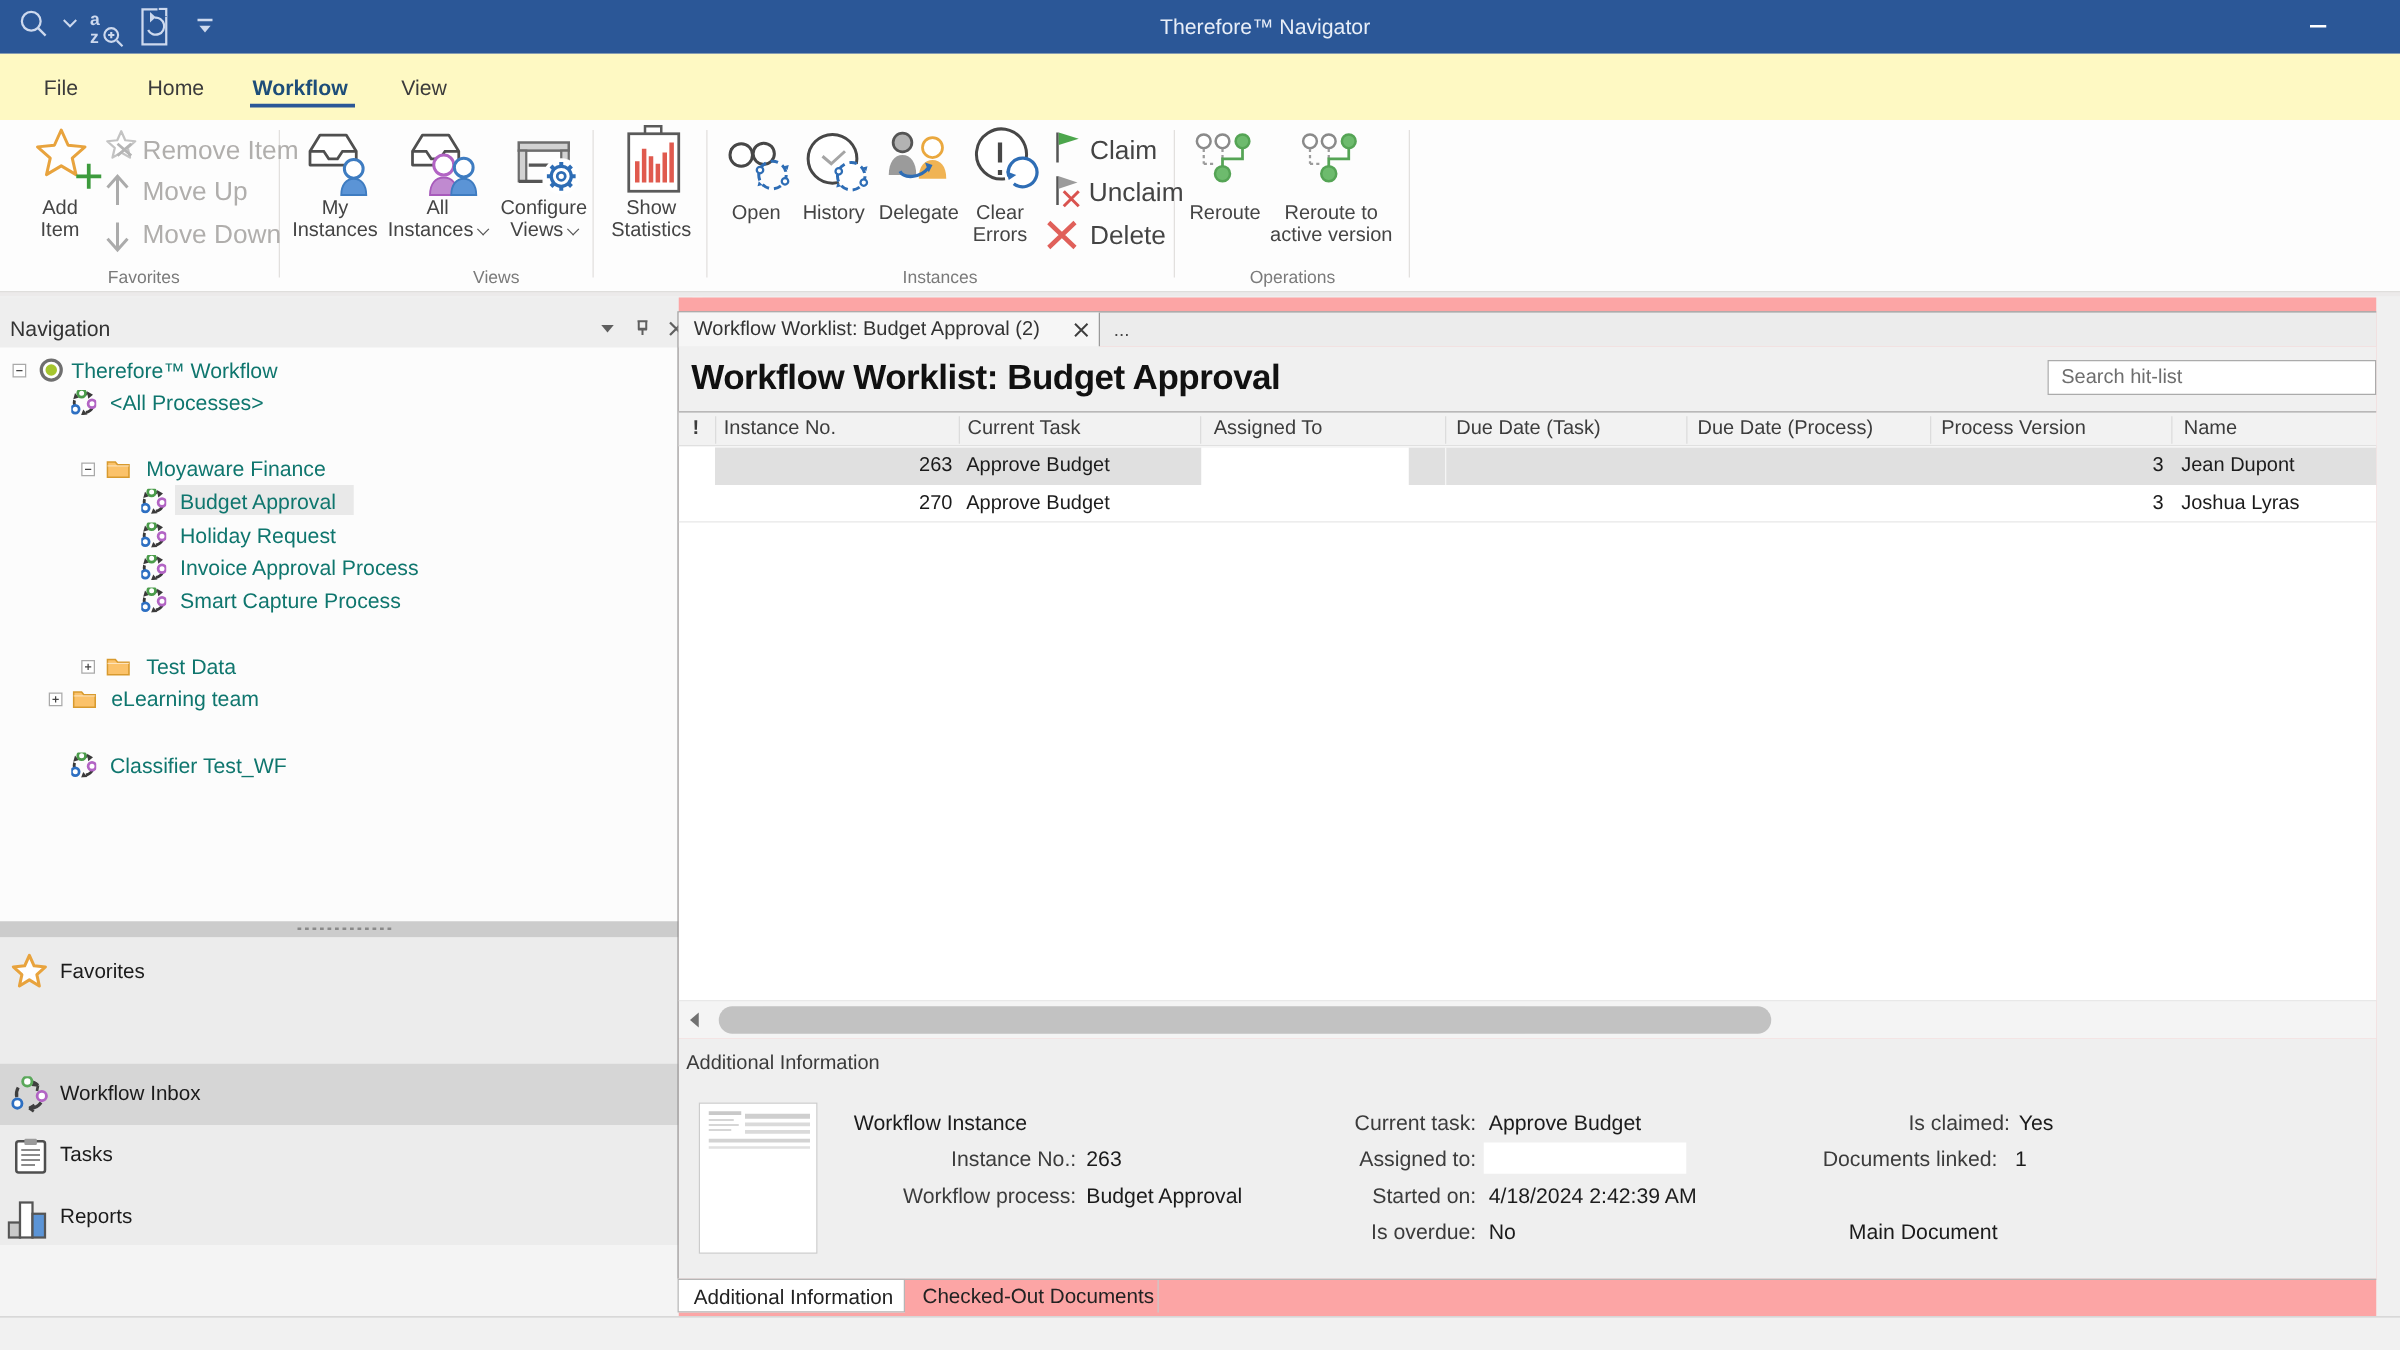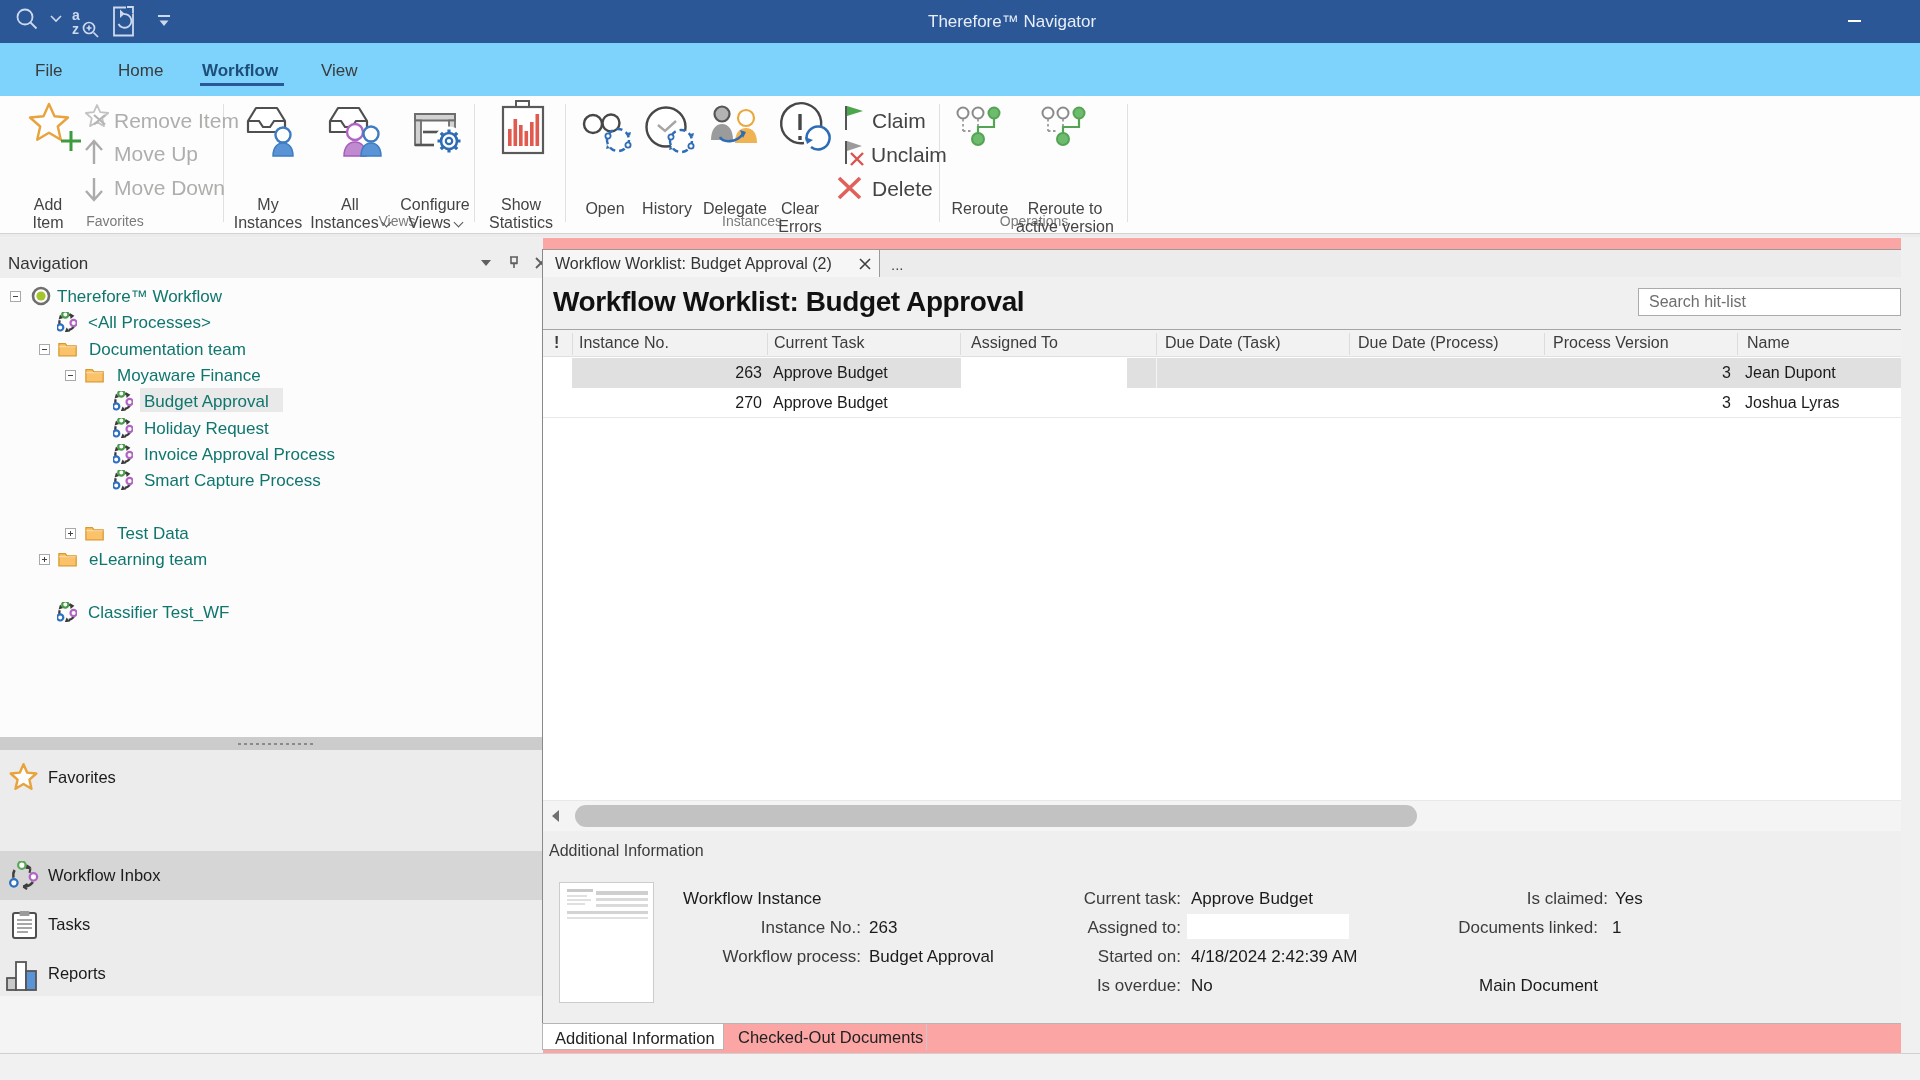--- a/index.html
+++ b/index.html
@@ -6,32 +6,32 @@
 html,body { width:1920px; height:1080px; overflow:hidden; background:#f0f0f0;
   font-family:"Liberation Sans", sans-serif; }
 .abs { position:absolute; }
 
 
 #titlebar { position:absolute; left:0; top:0; width:1920px; height:43px; background:#2b5797; }
 #titlebar .apptitle { position:absolute; left:928px; top:12px; color:#e8eef8; font-size:17px; }
 #titlebar .minim { position:absolute; left:1848px; top:20px; width:13px; height:2px; background:#ffffff; }
 
 
-#tabrow { position:absolute; left:0; top:43px; width:1920px; height:53px; background:#7dd3fc; }
+#tabrow { position:absolute; left:0; top:43px; width:1920px; height:53px; background:#fef9c3; }
 #tabrow .rtab { position:absolute; top:18px; font-size:17px; color:#3b3b3b; }
 #tabrow .sel { color:#1e4e79; font-weight:bold; }
 #tabrow .underline { position:absolute; left:200px; top:40px; width:84px; height:3px; background:#2b5797; }
 
 
 #ribbon { position:absolute; left:0; top:96px; width:1920px; height:138px; background:#fdfdfd;
   border-bottom:1px solid #d5d3d1; }
 #ribbon:after { content:""; position:absolute; left:0; top:138px; width:1920px; height:3px; background:#eceaea; }
 .gsep { position:absolute; top:8px; height:118px; width:1px; background:#e2e0de; }
 .glabel { position:absolute; top:117px; font-size:14px; color:#7a7a7a; text-align:center; }
-.biglabel { position:absolute; font-size:16px; color:#444444; text-align:center; line-height:18px;margin-top:38px; }
+.biglabel { position:absolute; font-size:16px; color:#444444; text-align:center; line-height:18px; }
 .smalllabel { position:absolute; font-size:21px; color:#444444; }
 .dis { color:#b0aeac; }
 .chv { display:inline-block; width:7px; height:7px; border-right:1.6px solid #555; border-bottom:1.6px solid #555; transform:rotate(45deg); vertical-align:2px; margin-left:4px; }
 
 
 #navpanel { position:absolute; left:0; top:238px; width:554px; height:815px; background:#eeeeee; }
 #navhead { position:absolute; left:0; top:9px; width:554px; height:31px; background:#eeeeee; }
 #navhead .t { position:absolute; left:8px; top:7px; font-size:17px; color:#333; }
 #tree { position:absolute; left:0; top:40px; width:554px; height:497px; background:#fcfcfc; }
 .trow { position:absolute; left:0; width:554px; height:26px; font-size:17px; color:#0f766e; }
@@ -335,27 +335,20 @@
           <circle cx="10" cy="10" r="4.6" fill="#a5c52e"></circle>
         </svg>
       <span class="tt" style="left:57px;">Therefore™ Workflow</span>
     </div>
     <div class="trow" style="top:31px;">
       <svg class="ticon" style="left:57px;" viewBox="0 0 20 20">
           <use href="#proc"></use>
         </svg>
       <span class="tt" style="left:88px;">&lt;All Processes&gt;</span>
     </div>
-    <div class="trow" style="top:58px;">
-      <div class="exp" style="left:39px;"></div>
-      <svg class="ticon" style="left:58px;" viewBox="0 0 22 20">
-          <use href="#folder"></use>
-        </svg>
-      <span class="tt" style="left:89px;">Documentation team</span>
-    </div>
     <div class="trow" style="top:84px;">
       <div class="exp" style="left:65px;"></div>
       <svg class="ticon" style="left:85px;" viewBox="0 0 22 20">
           <use href="#folder"></use>
         </svg>
       <span class="tt" style="left:117px;">Moyaware Finance</span>
     </div>
     <div class="trow" style="top:110px;">
       <div class="abs" style="left:140px; top:0px; width:143px; height:24px; background:#e9e9e9;"></div>
       <svg class="ticon" style="left:113px;" viewBox="0 0 20 20">

